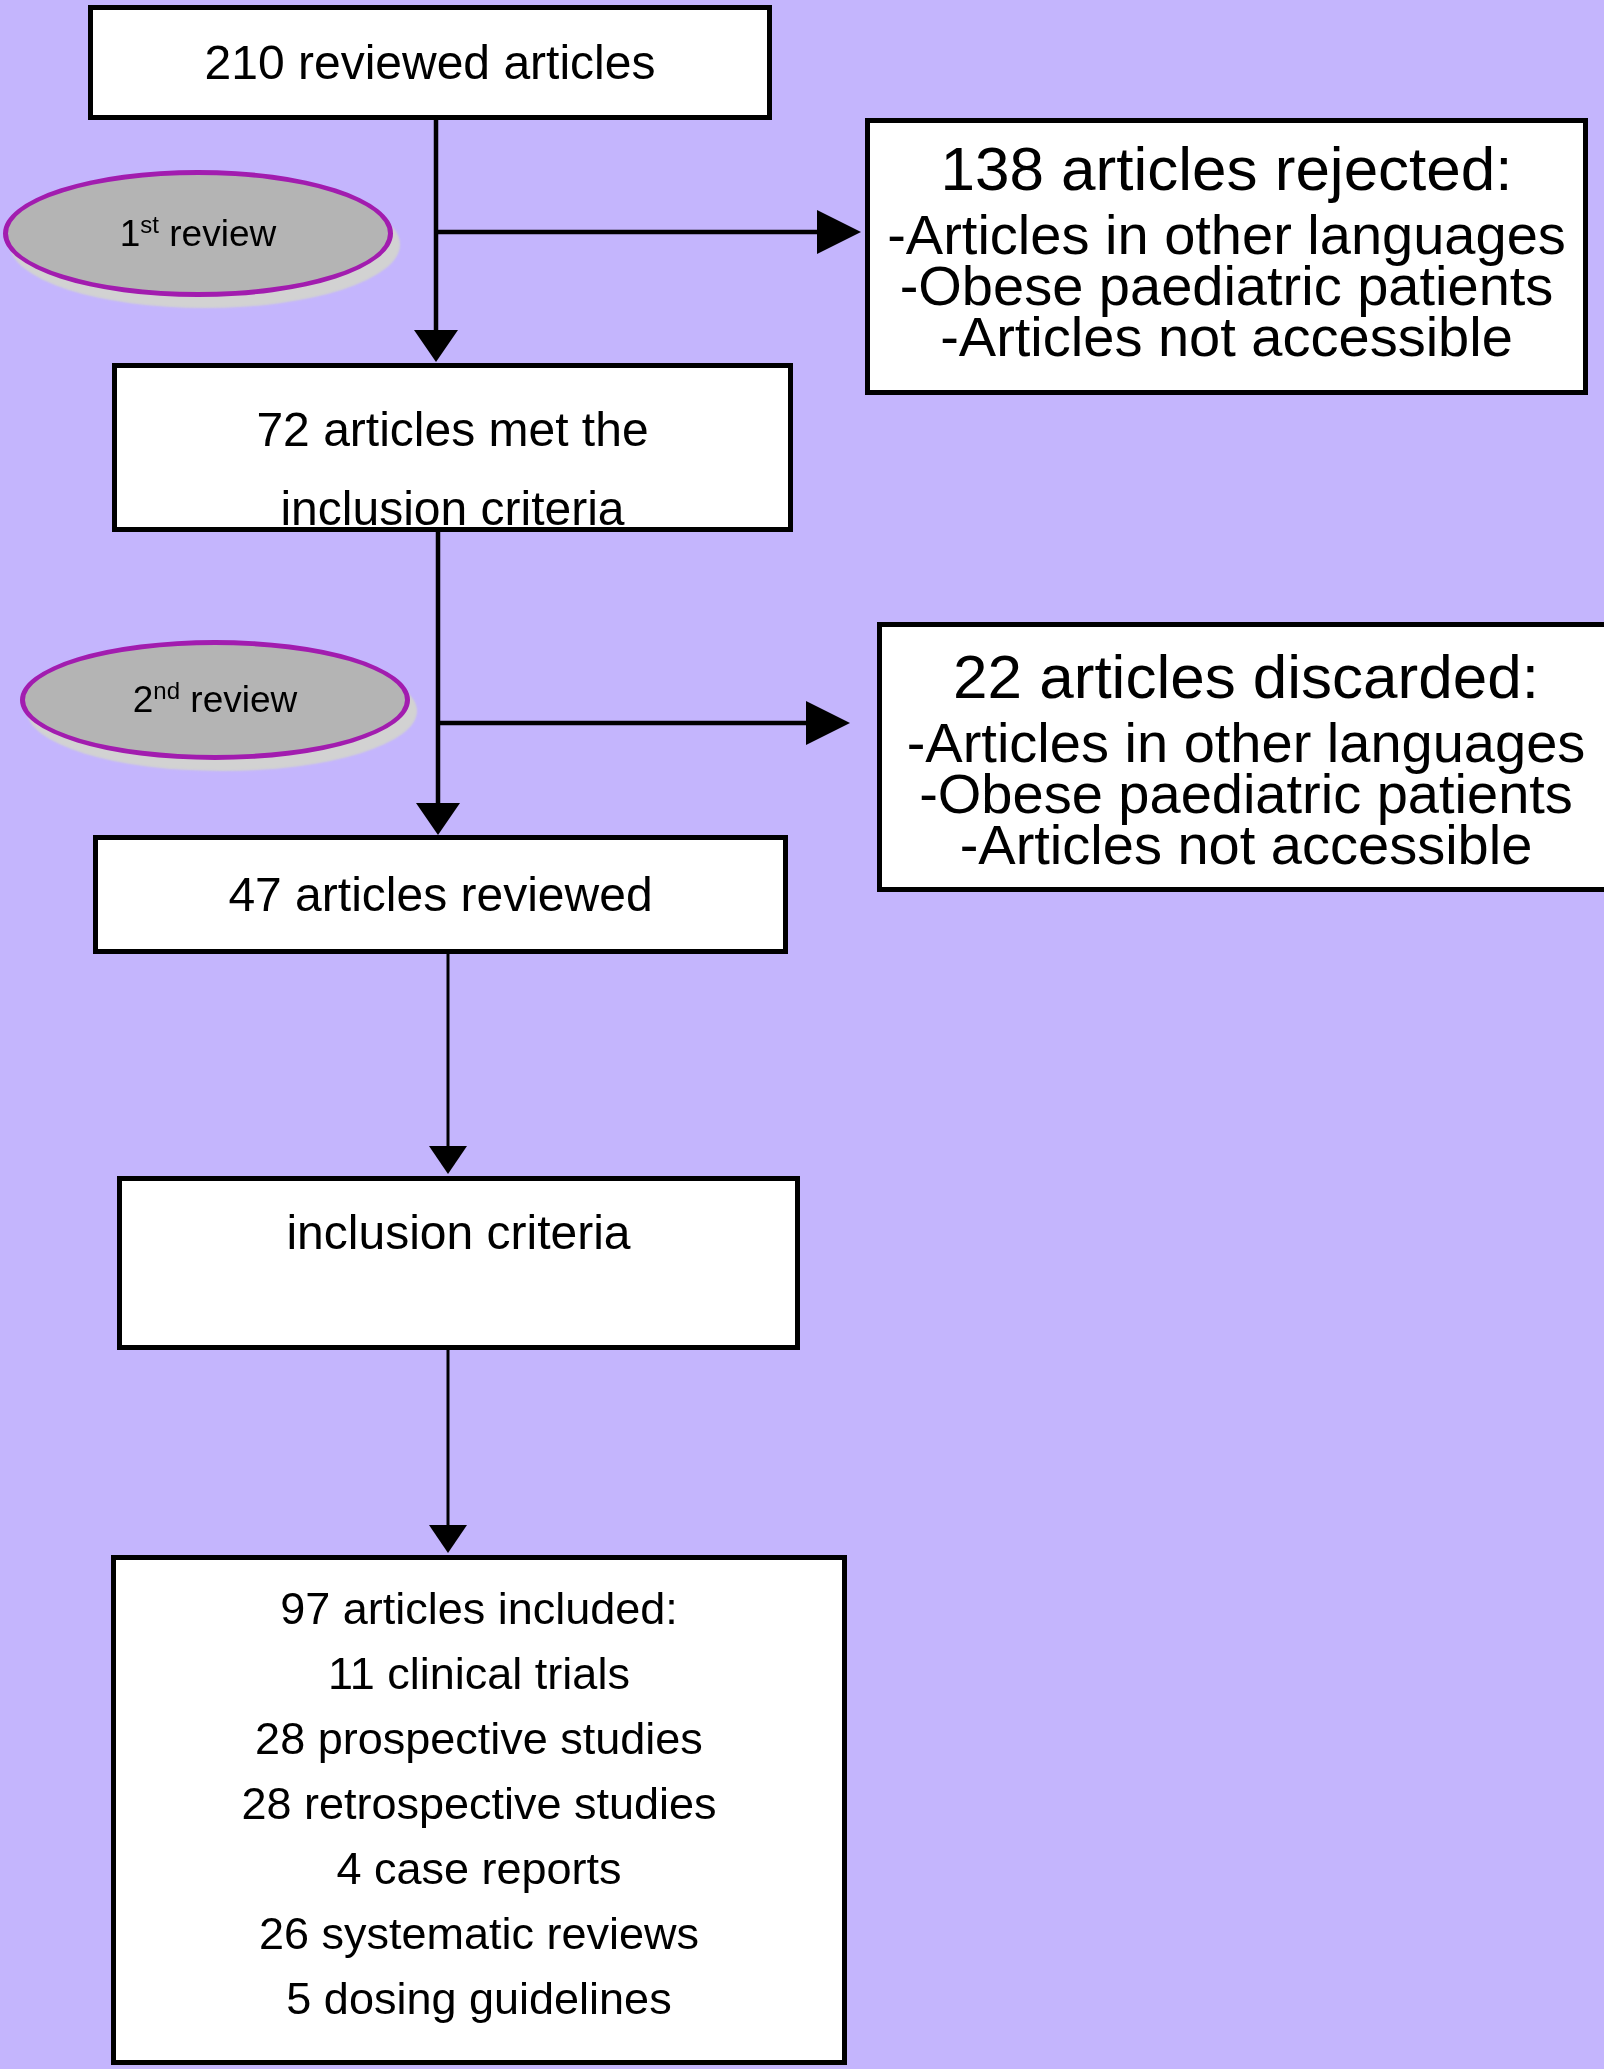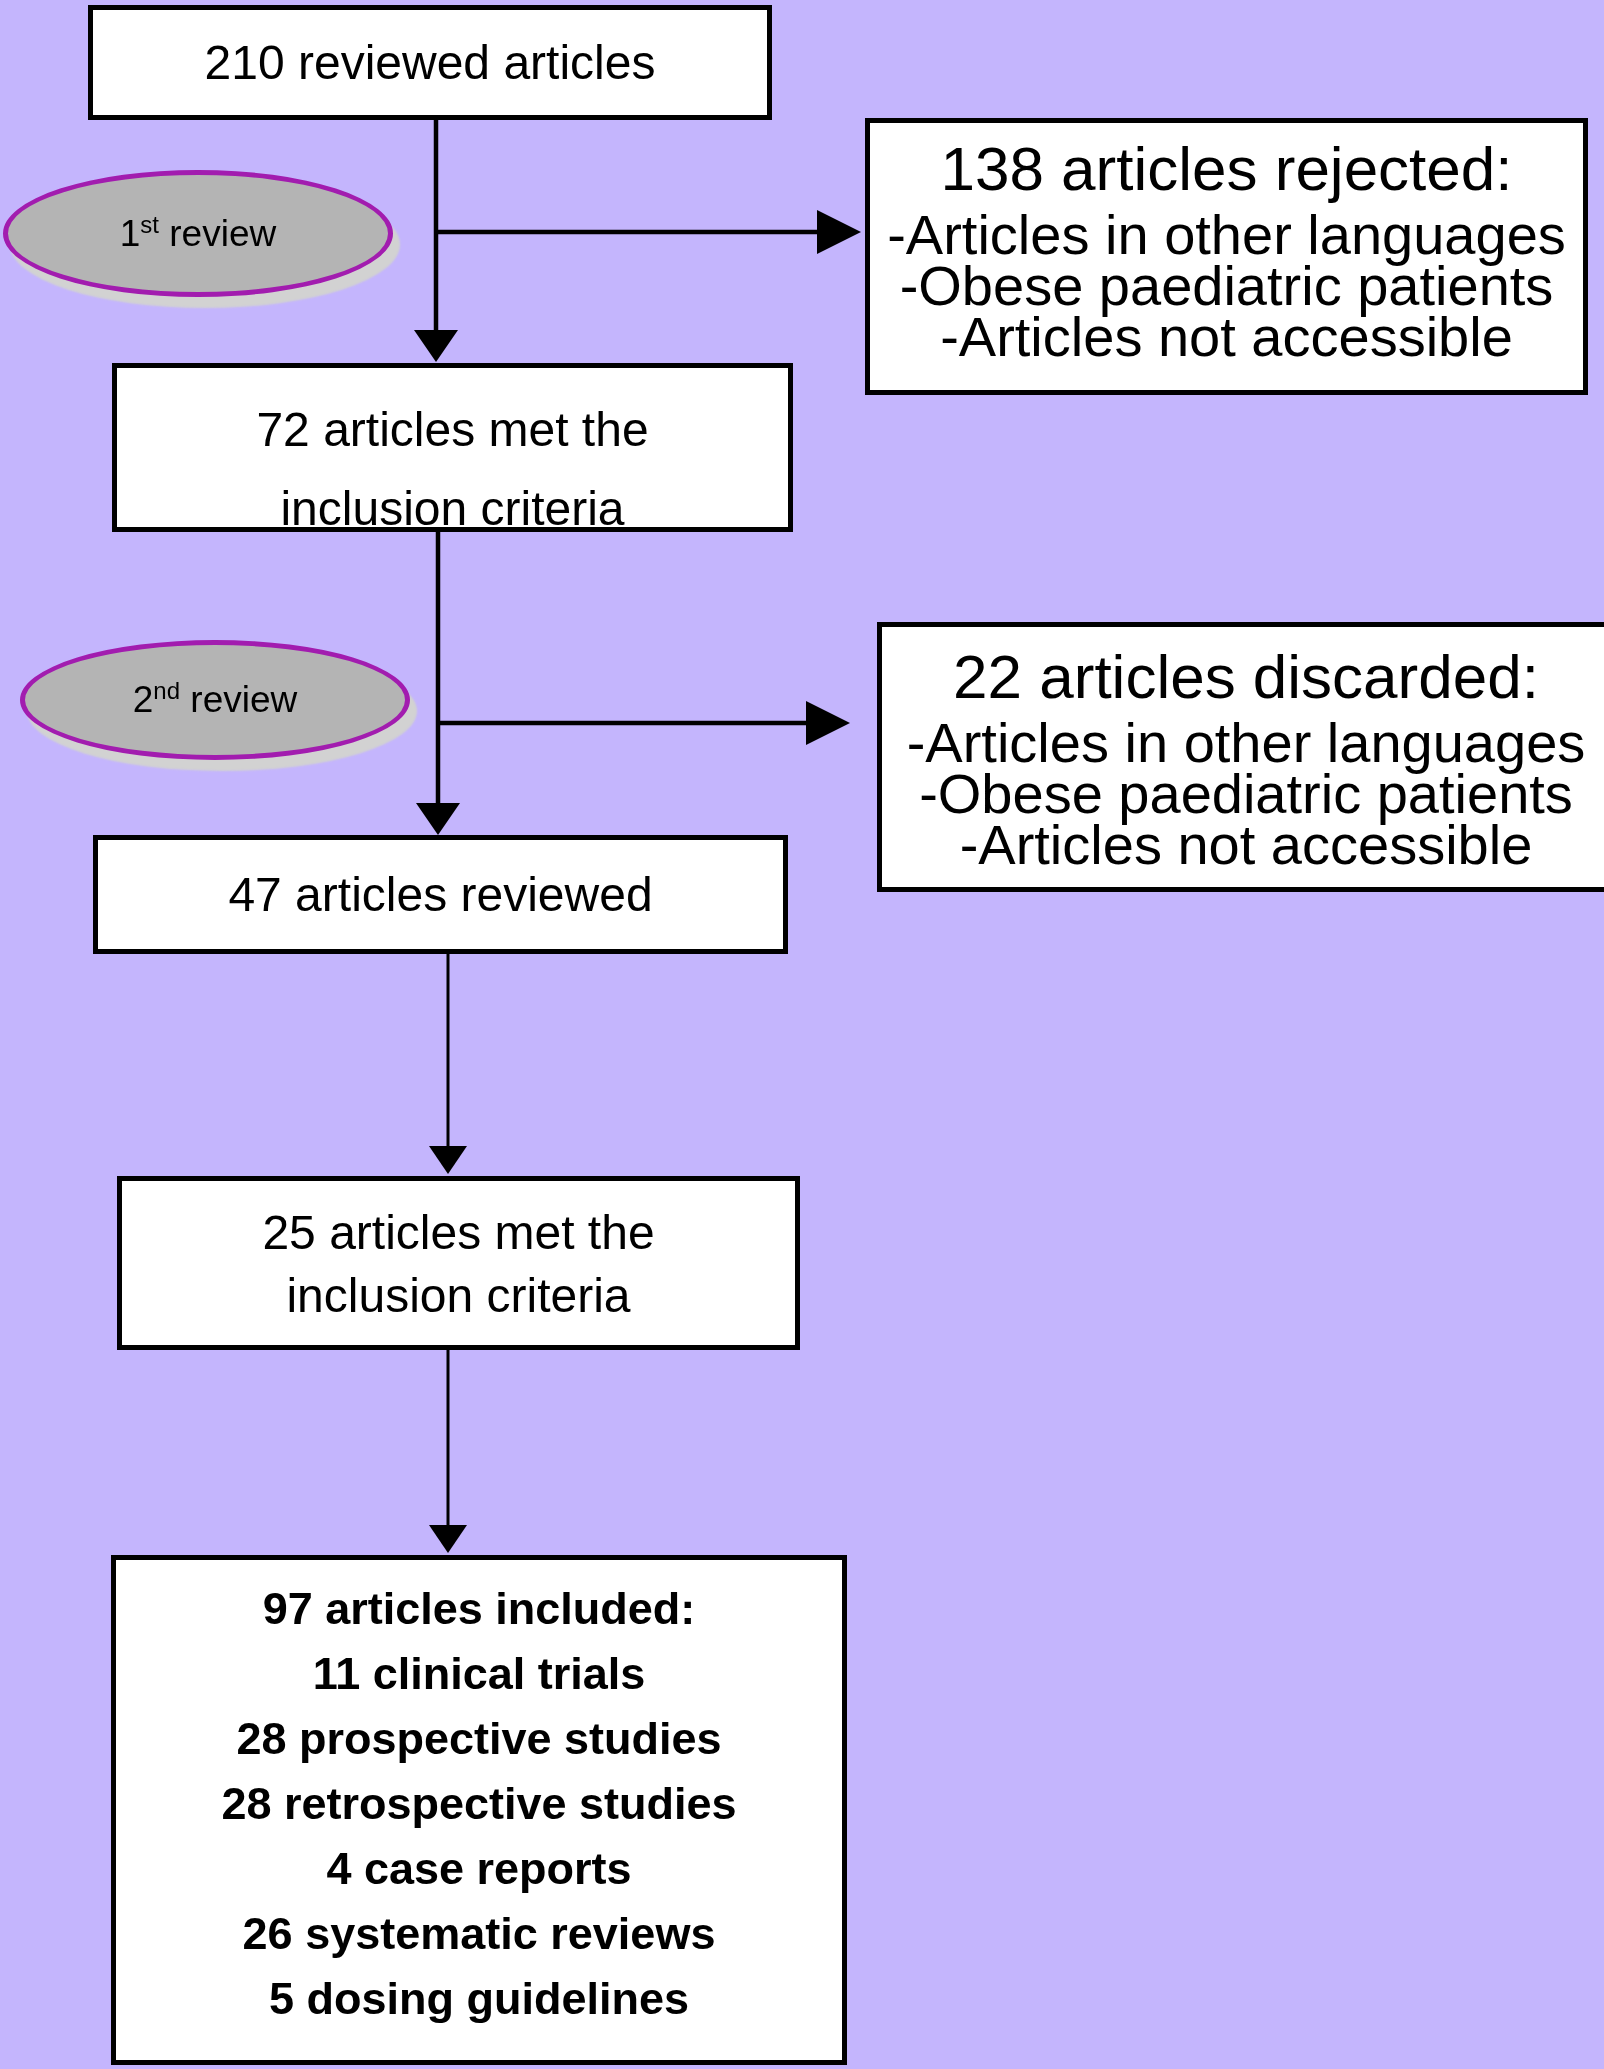--- a/index.html
+++ b/index.html
@@ -22,21 +22,21 @@
     align-items: center;
     text-align: center;
   }
   .center-v { justify-content: center; }
   .box-a   { left: 88px;  top: 5px;    width: 684px; height: 115px; }
   .box-b   { left: 865px; top: 118px;  width: 723px; height: 277px; padding-top: 14px; }
   .box-c   { left: 112px; top: 363px;  width: 681px; height: 169px; padding-top: 30px; gap: 16px; }
   .box-g   { left: 877px; top: 622px;  width: 738px; height: 270px; padding-top: 18px; }
   .box-d   { left: 93px;  top: 835px;  width: 695px; height: 119px; }
   .box-e   { left: 117px; top: 1176px; width: 683px; height: 174px; padding-top: 20px; }
-  .box-f   { left: 111px; top: 1555px; width: 736px; height: 510px; padding-top: 16px; font-weight: bold; }
+  .box-f   { left: 111px; top: 1555px; width: 736px; height: 510px; padding-top: 16px; }
 
   .t48 { font-size: 48px; line-height: 63px; white-space: nowrap; }
   .heading { font-size: 62px; line-height: 64px; margin-bottom: 8px; white-space: nowrap; }
   .item44 { font-size: 56px; line-height: 51px; white-space: nowrap; }
   .item45 { font-size: 45px; line-height: 65px; white-space: nowrap; }
 
   .ellipse {
     position: absolute;
     background: #b4b4b4;
     border: 5px solid #a21caf;
@@ -116,21 +116,20 @@
     <div class="item44">-Articles in other languages</div>
     <div class="item44">-Obese paediatric patients</div>
     <div class="item44">-Articles not accessible</div>
   </div>
 
   <div class="fbox box-d center-v">
     <div class="t48">47 articles reviewed</div>
   </div>
 
   <div class="fbox box-e">
-    <div class="t48">25 articles met the</div>
     <div class="t48">inclusion criteria</div>
   </div>
 
   <div class="fbox box-f">
     <div class="item45">97 articles included:</div>
     <div class="item45">11 clinical trials</div>
     <div class="item45">28 prospective studies</div>
     <div class="item45">28 retrospective studies</div>
     <div class="item45">4 case reports</div>
     <div class="item45">26 systematic reviews</div>

